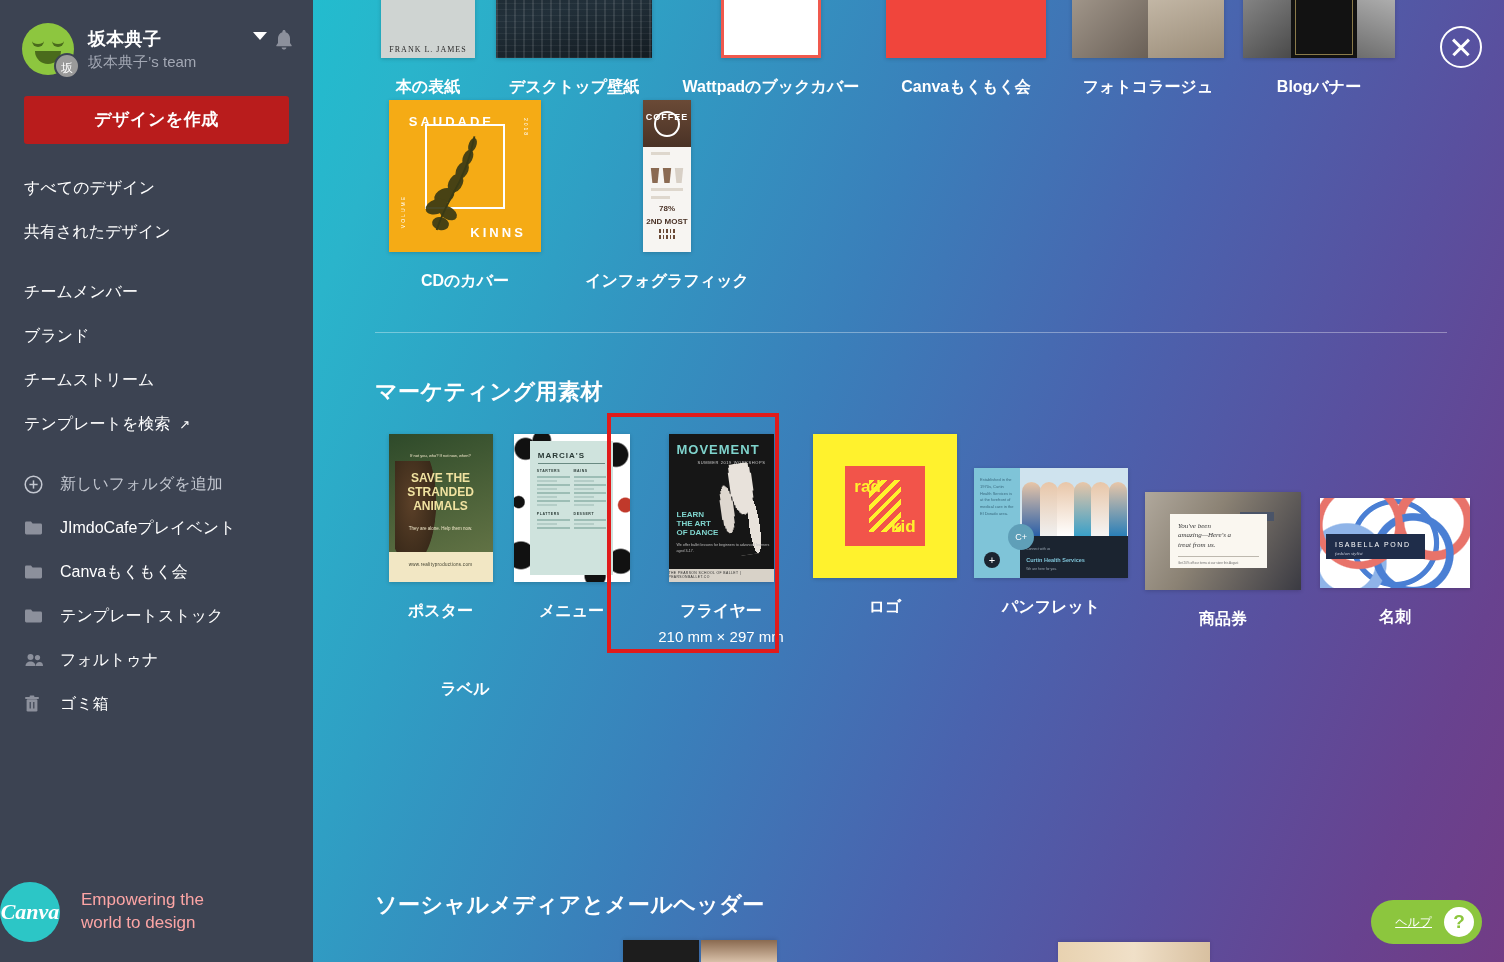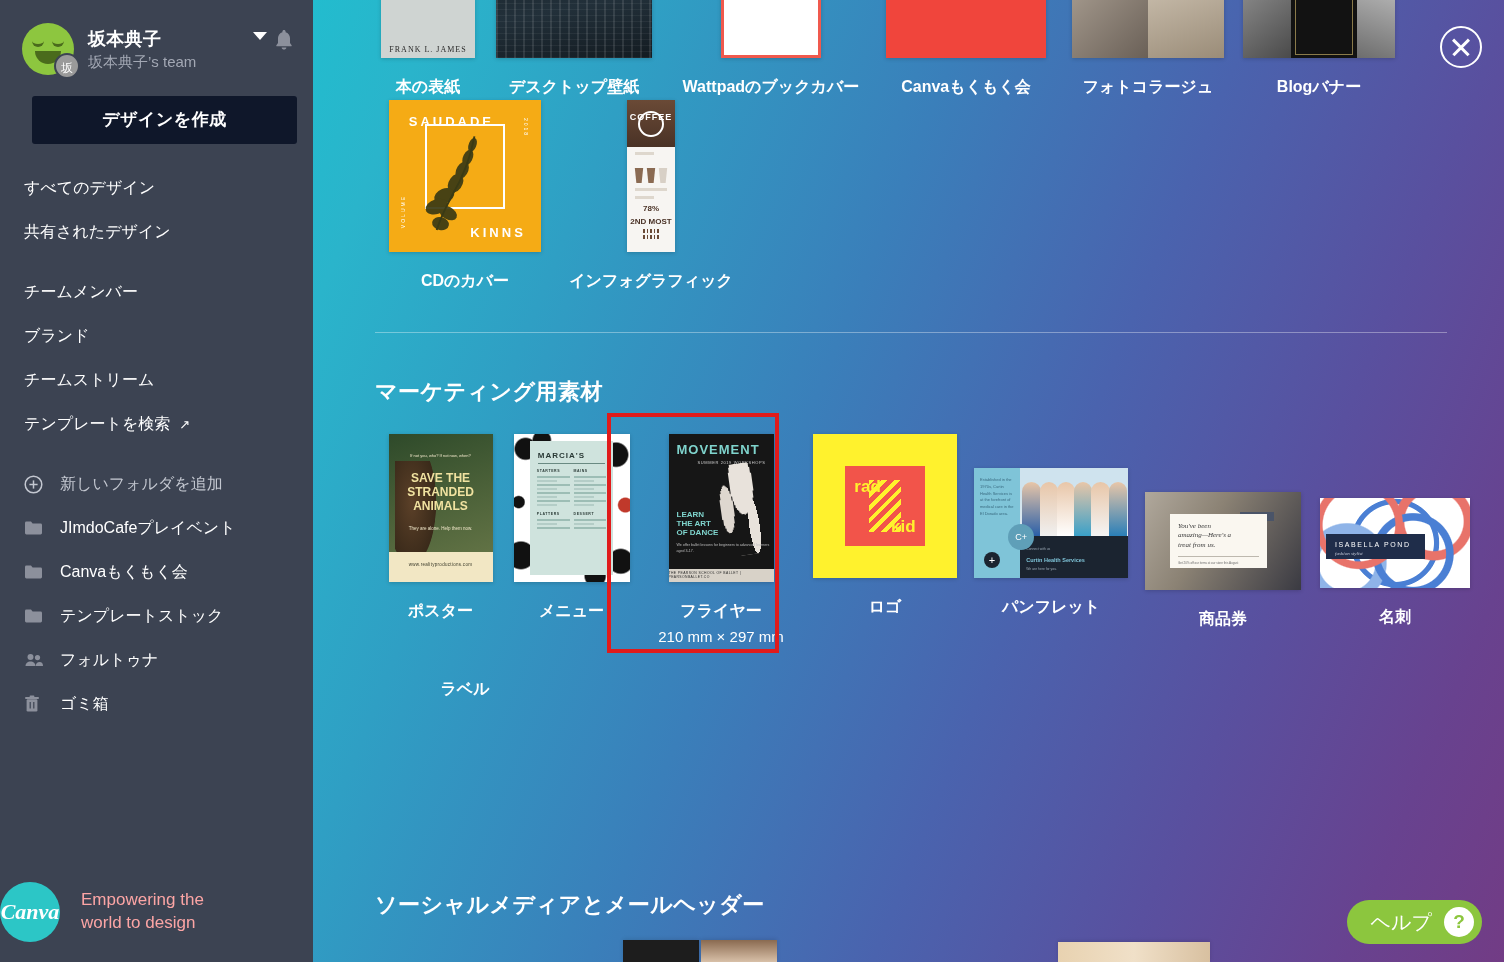--- a/index.html
+++ b/index.html
@@ -65,23 +65,23 @@
     align-self: flex-start; margin-top: 12px;
   }
   .bell {
     width: 22px; height: 24px; align-self: flex-start; margin-top: 8px;
     position: relative;
   }
   .bell svg { display:block; }
 
   .create-btn {
     display: block;
-    margin: 18px 24px 0 32px;
+    margin: 18px 24px 0 24px;
     height: 48px; line-height: 48px;
-    background: #0f172a; color: #ffffff;
+    background: #b91c1c; color: #ffffff;
     font-size: 17px; font-weight: bold; text-align: center;
     border: none; border-radius: 3px; cursor: pointer;
     letter-spacing: 0.5px;
     width: calc(100% - 48px);
     font-family: inherit;
   }
   .search-row {
     display: flex; align-items: center;
     margin: 26px 24px 0 24px; height: 28px;
   }
@@ -156,21 +156,21 @@
   }
   .close-x::before { transform: rotate(45deg); }
   .close-x::after  { transform: rotate(-45deg); }
 
   .help-btn {
     position: absolute; right: 22px; bottom: 18px;
     height: 44px; padding: 0 8px 0 24px;
     background: #8cc63e; border-radius: 22px;
     display: flex; align-items: center; cursor: pointer; z-index: 20;
   }
-  .help-label { color: #ffffff; font-size: 20px; margin-right: 12px; }
+  .help-label { color: #ffffff; font-size: 12px; margin-right: 12px; text-decoration: underline; }
   .help-q {
     width: 30px; height: 30px; border-radius: 50%;
     background: #ffffff; color: #8cc63e;
     font-size: 19px; font-weight: bold;
     display: flex; align-items: center; justify-content: center;
   }
 
   
   .tile-row { display: flex; align-items: flex-end; }
   .tile { display: flex; flex-direction: column; align-items: center; cursor: pointer; }
@@ -662,21 +662,21 @@
           <div class="p2">
               <div class="frame"></div>
             </div>
           <div class="p3"></div>
         </div>
       </div>
       <div class="tile-label">Blogバナー</div>
     </div>
   </div>
 
-  <div class="tile-row" style="position:absolute; left:62px; top:100px; align-items:flex-end; gap:0;">
+  <div class="tile-row" style="position:absolute; left:62px; top:100px; align-items:flex-end; gap:16px;">
     <div class="tile" style="width:180px;">
       <div class="thumb" style="width:152px;height:152px;">
         <div class="art art-cd">
           <div class="t1">SAUDADE</div>
           <div class="frame"></div>
           <svg class="plant" viewBox="0 0 100 100" preserveAspectRatio="none">
             <path d="M62 6 C58 26 50 44 38 62 C32 72 26 82 22 94" stroke="#3a3a14" stroke-width="2" fill="none"></path>
             <g fill="#3a3a14" opacity="0.92">
               <ellipse cx="60" cy="14" rx="4" ry="7" transform="rotate(25 60 14)"></ellipse>
               <ellipse cx="55" cy="26" rx="5" ry="8" transform="rotate(30 55 26)"></ellipse>

